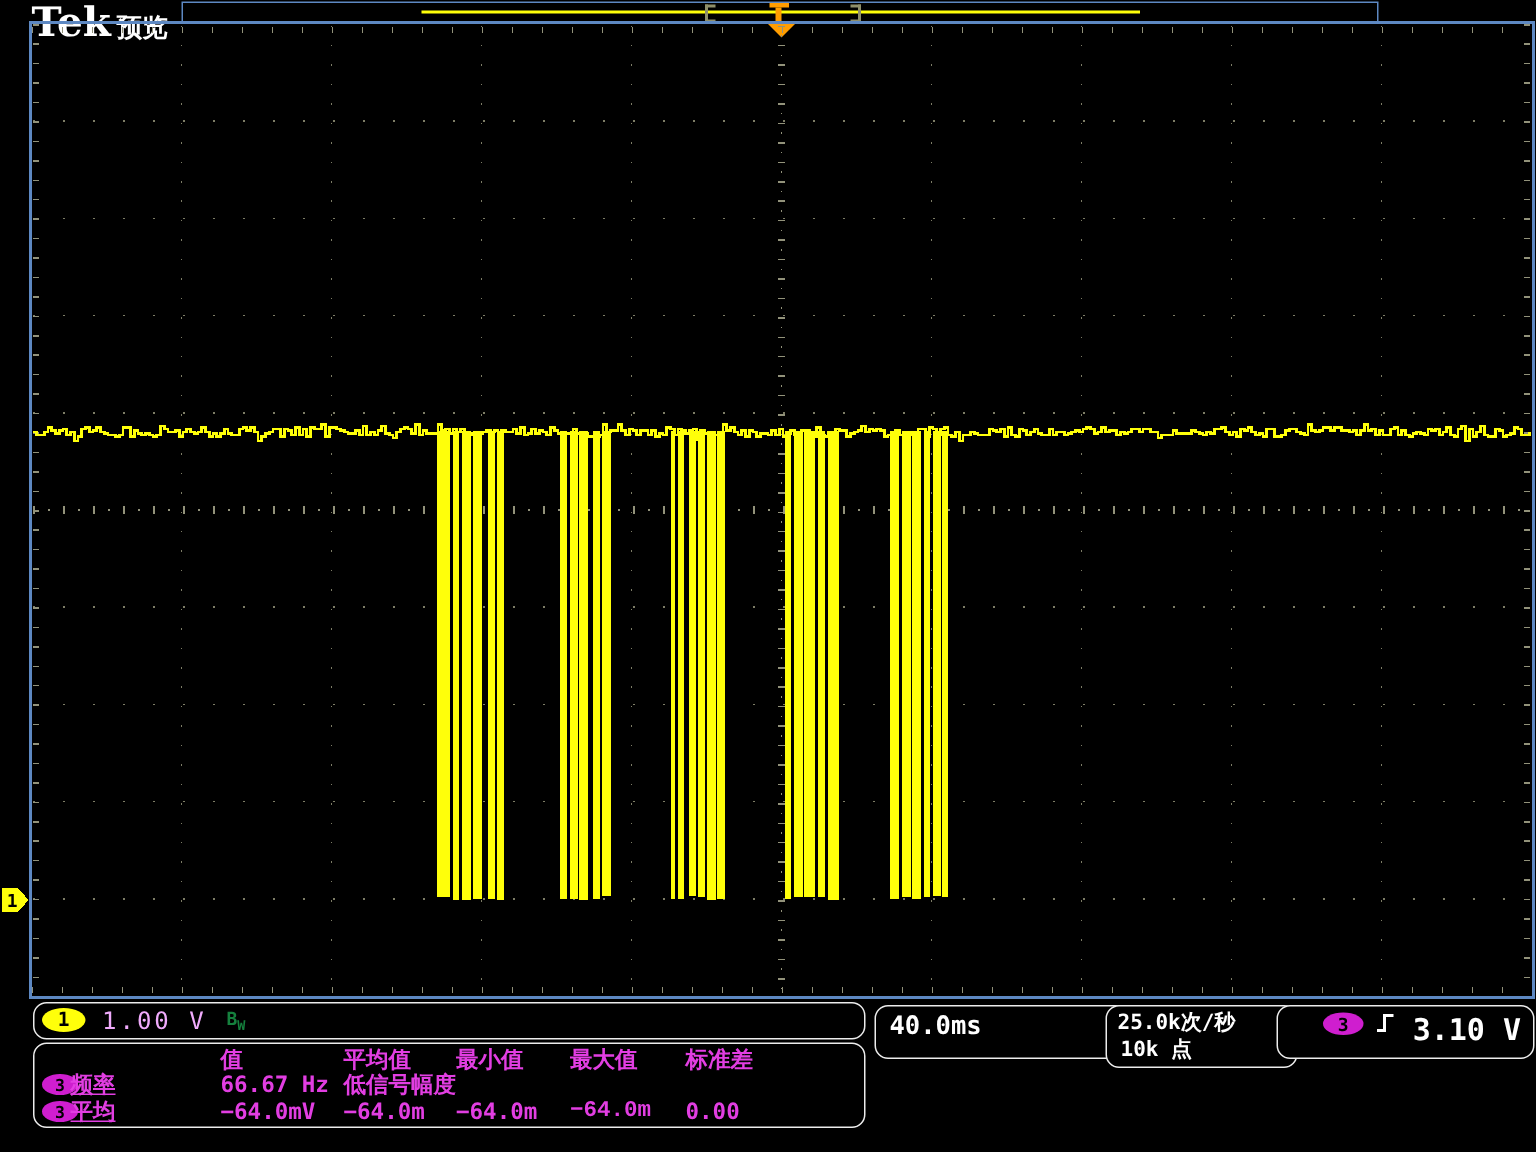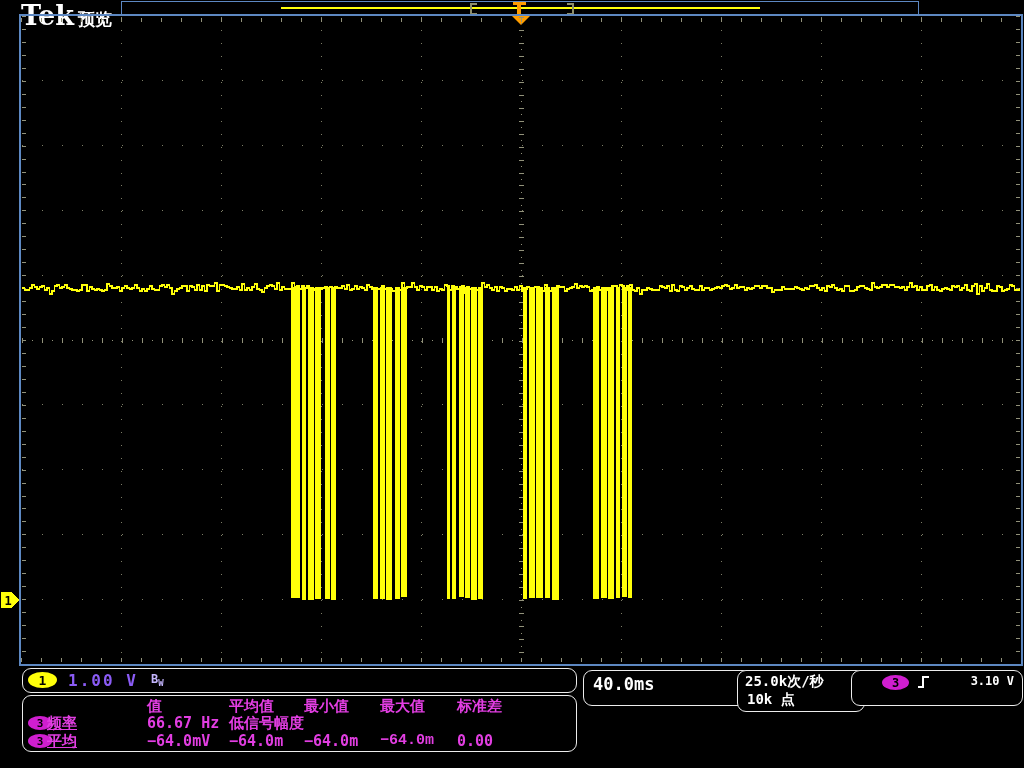--- a/index.html
+++ b/index.html
@@ -18,32 +18,32 @@
   .brk.r{left:445px;border-left:none;}
   .tflag-top{position:absolute;left:391px;top:0px;width:13px;height:3px;background:#ff9d00;}
   .tflag-stem{position:absolute;left:395px;top:3px;width:4px;height:9px;background:#ff9d00;}
   .trig-arrow{left:512px;top:16px;width:0;height:0;border-left:9px solid transparent;
               border-right:9px solid transparent;border-top:9px solid #ff9d00;}
   
   .rbox{position:absolute;border:1.5px solid #ececec;border-radius:9px;background:#000;box-sizing:border-box;color:#fff;}
   .badge{position:absolute;border-radius:50%;color:#000;font-weight:bold;display:flex;align-items:center;justify-content:center;}
   .ch1box{left:22px;top:668px;width:555px;height:25px;}
   .ch1box .badge{left:5px;top:3px;width:29px;height:16px;background:#ffff0a;font-size:13px;}
-  .ch1scale{position:absolute;left:45px;top:2px;color:#8b5cf6;font-weight:bold;font-size:16px;letter-spacing:2px;}
-  .bw{position:absolute;left:118px;top:3px;color:#c4b5fd;font-weight:bold;font-size:12px;padding-left:10px;}
+  .ch1scale{position:absolute;left:45px;top:2px;color:#f0abfc;font-weight:normal;font-size:16px;letter-spacing:2px;}
+  .bw{position:absolute;left:118px;top:3px;color:#15803d;font-weight:bold;font-size:12px;padding-left:10px;}
   .bw sub{font-size:9px;}
   .hbox{left:583px;top:670px;width:170px;height:36px;}
   .hbox .txt{position:absolute;left:9px;top:3px;font-size:17px;font-weight:bold;}
   .ratebox{left:737px;top:670px;width:128px;height:42px;}
   .ratebox .l1{position:absolute;left:7px;top:2px;font-size:14px;font-weight:bold;white-space:pre;}
   .ratebox .l2{position:absolute;left:9px;top:20px;font-size:14px;font-weight:bold;}
   .trigbox{left:851px;top:670px;width:172px;height:36px;}
   .trigbox .badge{left:30px;top:4px;width:27px;height:15px;background:#cf1ecf;font-size:12px;}
   .slope{position:absolute;left:64px;top:2px;}
-  .triglvl{position:absolute;right:8px;top:3px;font-size:12px;font-weight:bold;}
+  .triglvl{position:absolute;right:8px;top:3px;font-size:20px;font-weight:bold;}
   
   .measpanel{left:22px;top:695px;width:555px;height:57px;color:#e23ee2;font-weight:bold;font-size:15px;}
   .mrow{position:absolute;left:0;width:100%;height:18px;}
   .mrow span{position:absolute;white-space:nowrap;}
   .mh{top:1px;} .m1{top:18px;} .m2{top:36px;}
   .c-name{left:24px;text-decoration:underline;} .c-val{left:124px;} .c-mean{left:206px;} .c-min{left:281px;} .c-max{left:357px;font-family:Liberation Mono, monospace;} .c-std{left:434px;}
   .mbadge{left:5px;top:2px;width:24px;height:14px;background:#cf1ecf;font-size:11px;}
   
   .datebox{left:898px;top:729px;width:123px;height:37px;}
   .datebox .d{position:absolute;left:4px;top:1px;font-size:15px;font-weight:bold;white-space:pre;}

